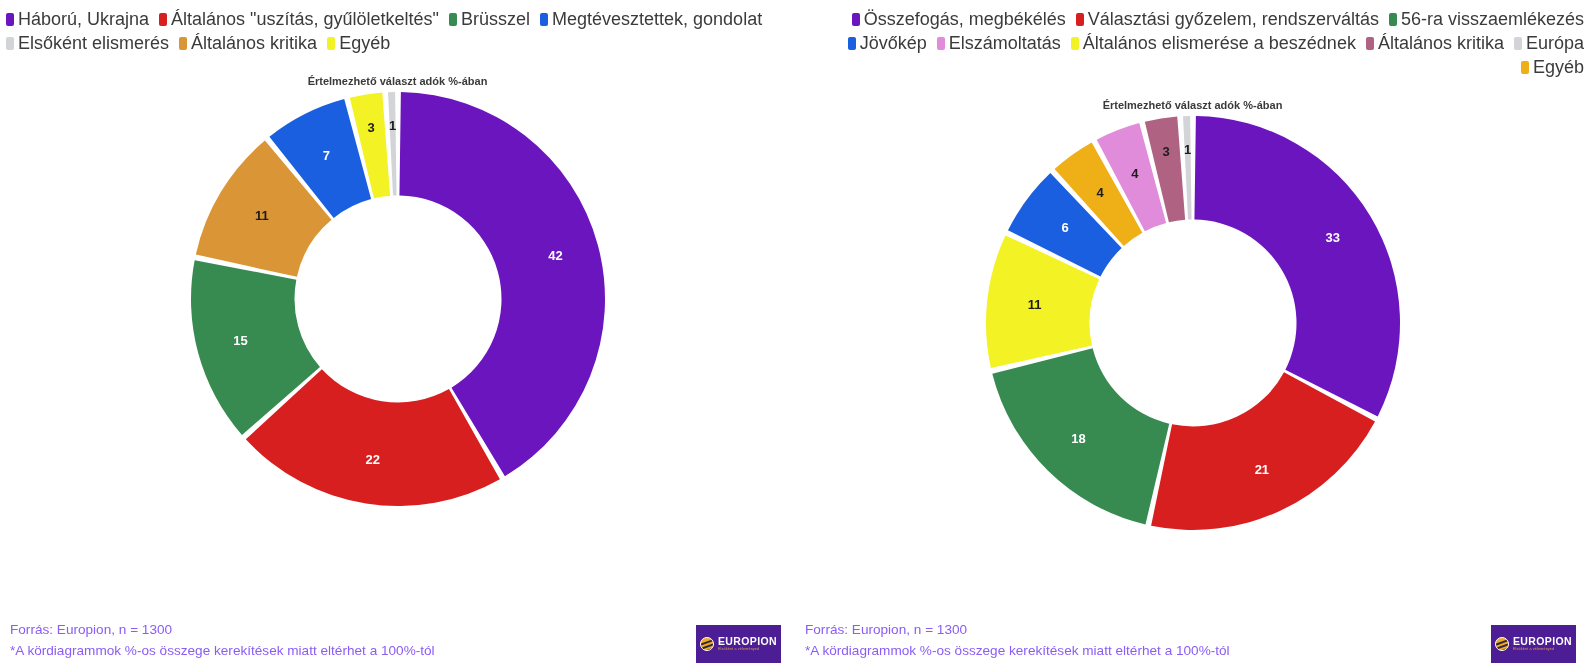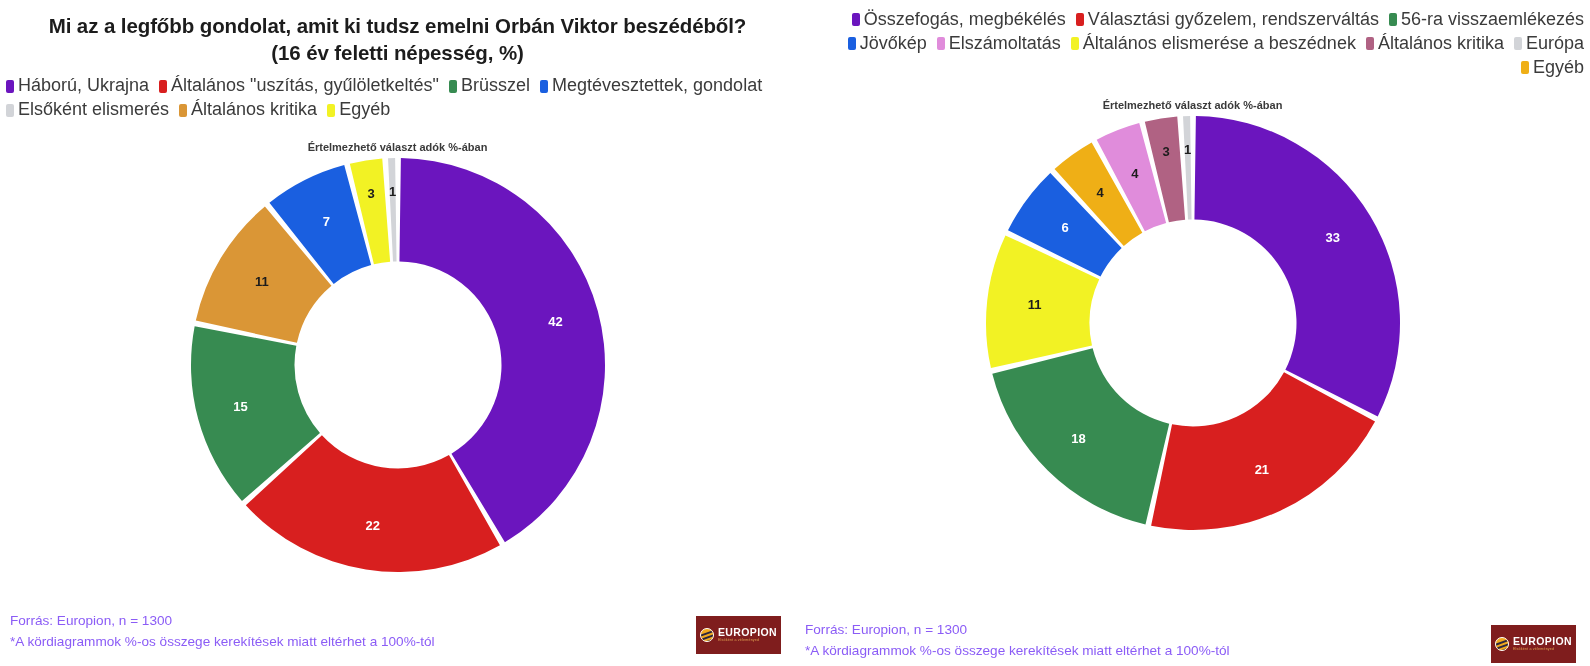--- a/index.html
+++ b/index.html
@@ -87,21 +87,21 @@
     line-height: 1.5;
   }
   .footer div { white-space: nowrap; }
 
   .logo {
     position: absolute;
     right: 14px;
     bottom: 12px;
     width: 85px;
     height: 38px;
-    background: #7f1d1d;
+    background: #4c1d95;
     display: flex;
     align-items: center;
     justify-content: center;
     gap: 4px;
   }
   .logo-mark {
     width: 14px; height: 14px;
     border-radius: 50%;
     background: #f0a81e;
     border: 1.5px solid #ffffff;
@@ -132,21 +132,20 @@
     margin-top: 2px;
   }
 </style>
 </head>
 <body>
 
 <div class="board">
 
   <section class="panel">
     <div class="panel-inner">
-      <h1 class="chart-title">Mi az a legfőbb gondolat, amit ki tudsz emelni Orbán Viktor beszédéből? (16 év feletti népesség, %)</h1>
       <div class="legend">
           <span class="legend-item">
             <span class="swatch" style="background: rgb(107, 21, 190);"></span>
             <span>Háború, Ukrajna</span>
           </span>
           <span class="legend-item">
             <span class="swatch" style="background: rgb(216, 31, 31);"></span>
             <span>Általános "uszítás, gyűlöletkeltés"</span>
           </span>
           <span class="legend-item">

